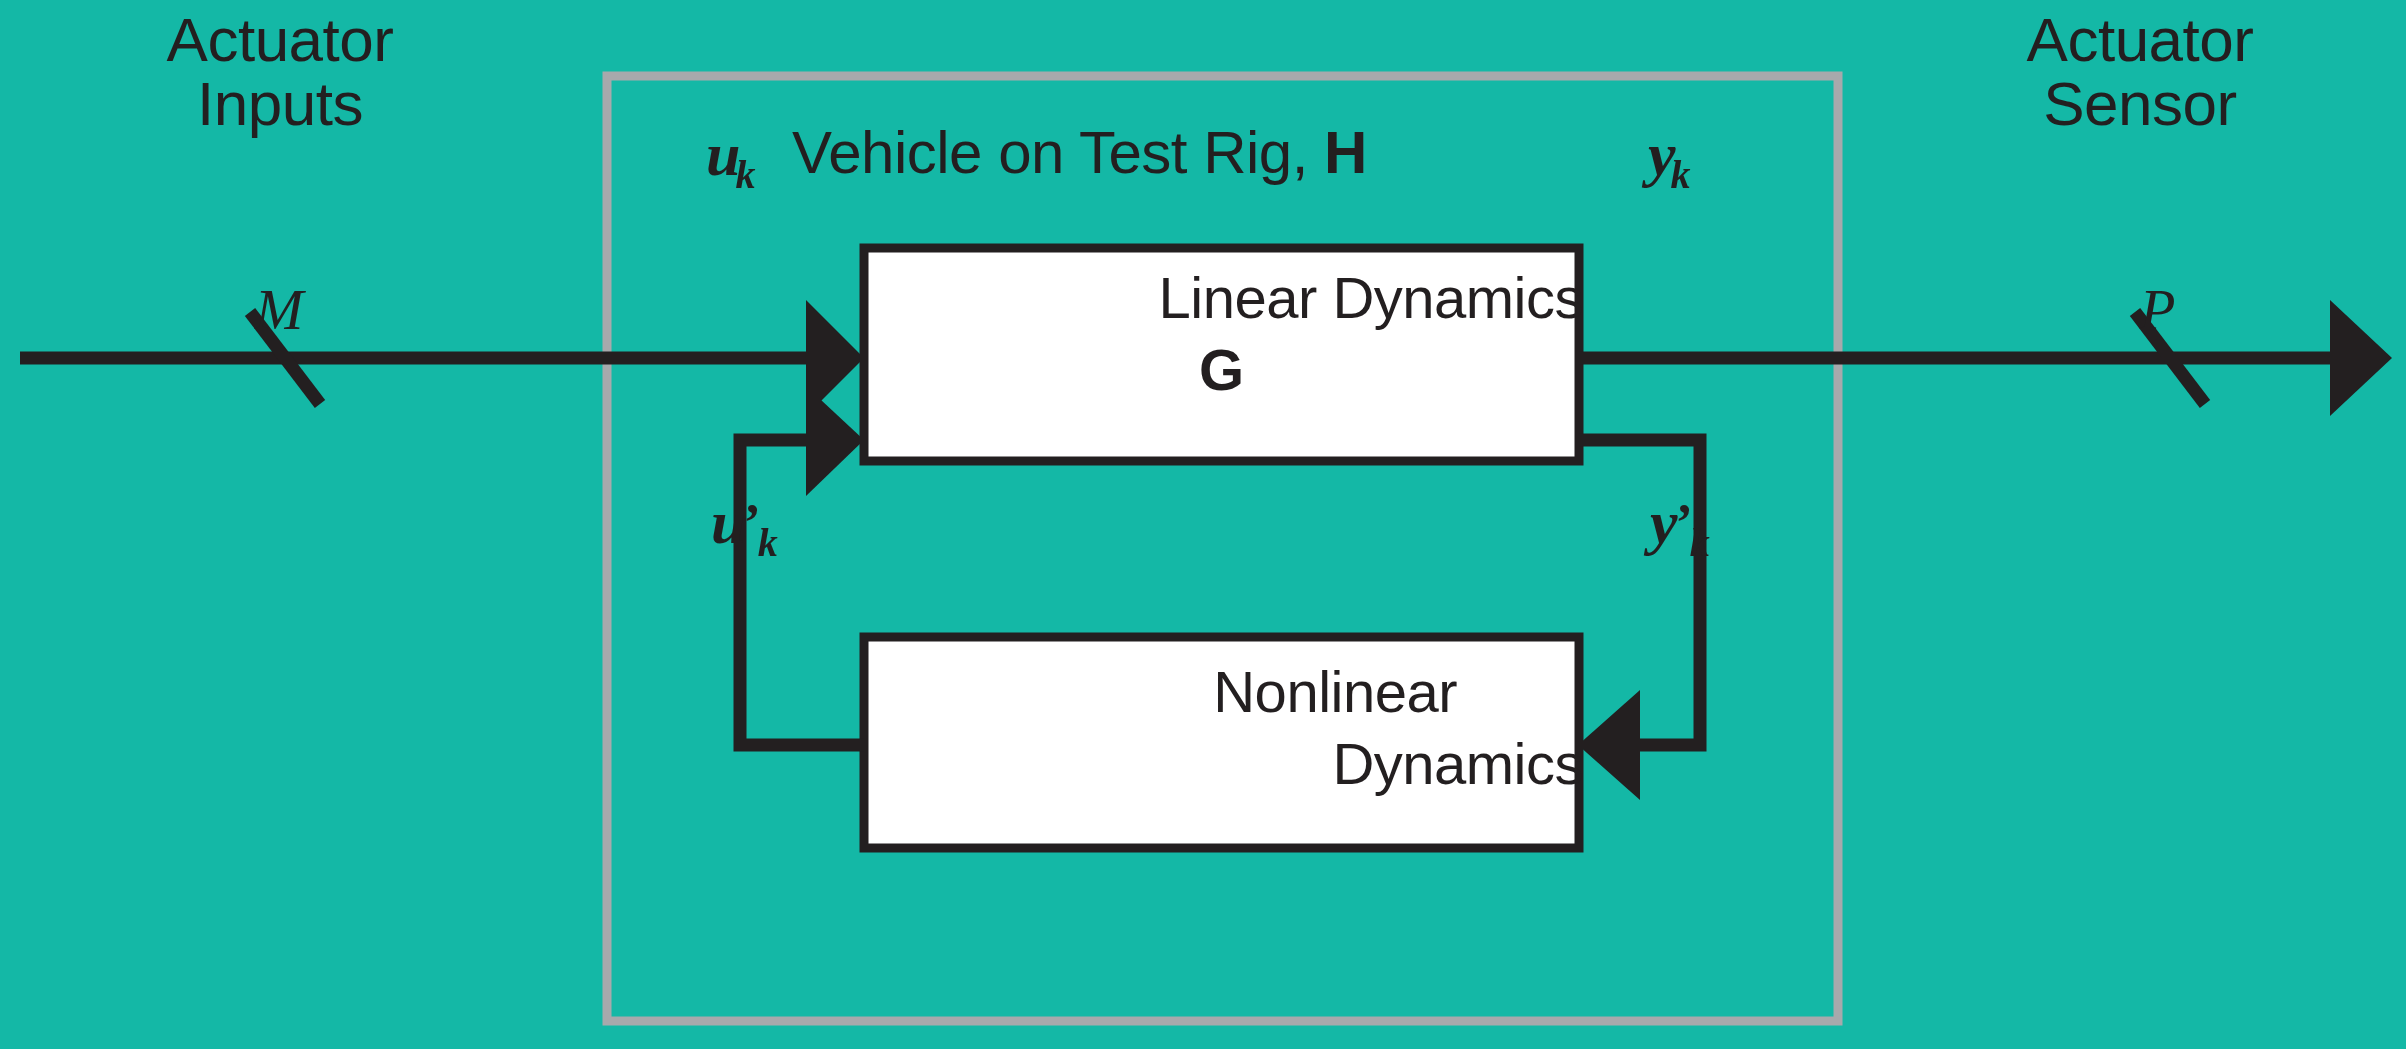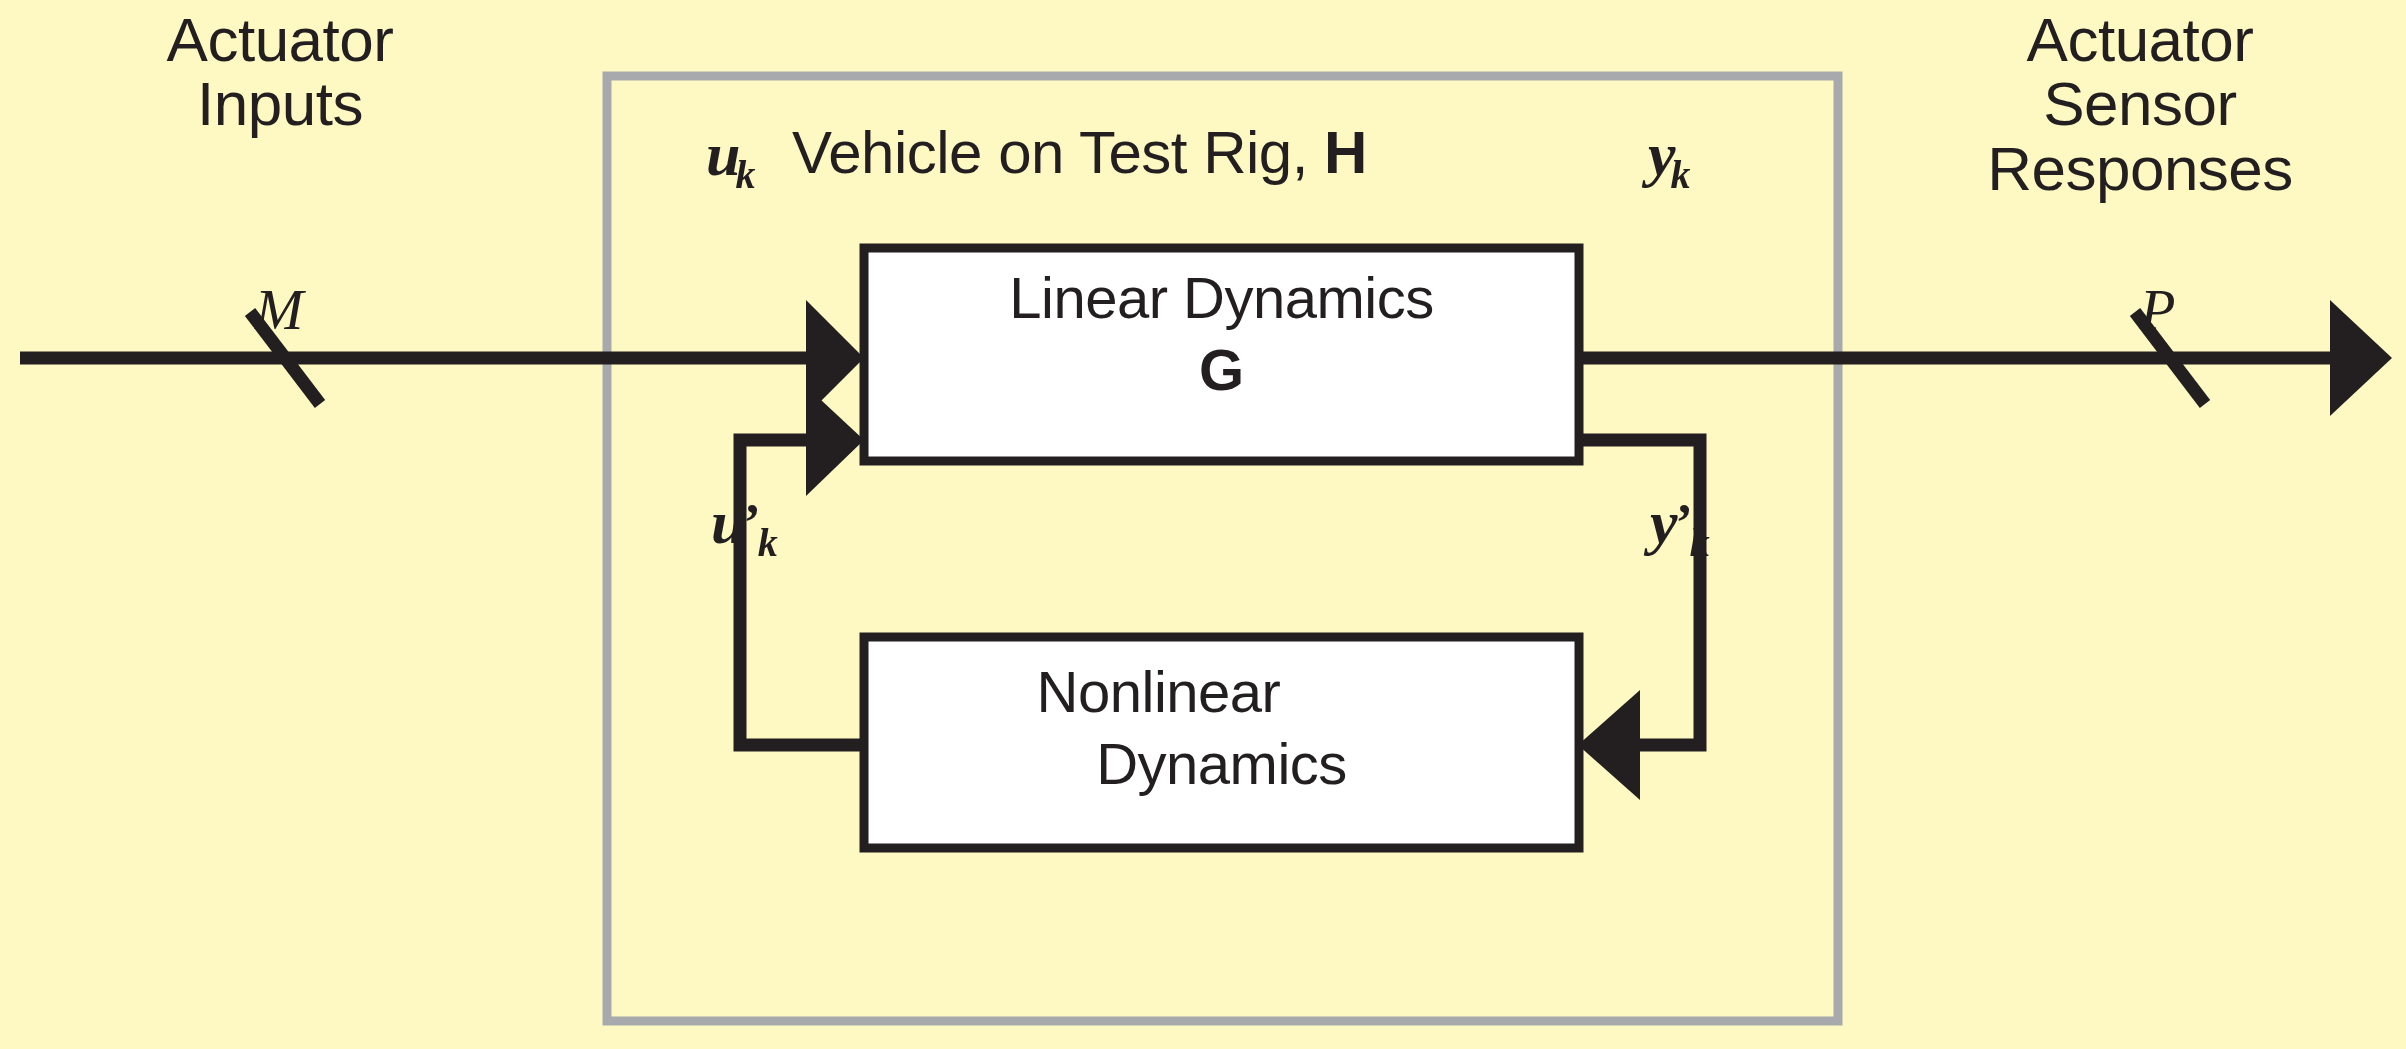--- a/index.html
+++ b/index.html
@@ -4,21 +4,21 @@
 <style>
   html, body {
     margin: 0;
     padding: 0;
     background: #ffffff;
   }
   #stage {
     position: relative;
     width: 2406px;
     height: 1049px;
-    background: #fef9c3;
+    background: #14b8a6;
     overflow: hidden;
     font-family: "Liberation Sans", sans-serif;
   }
   svg.diagram {
     position: absolute;
     left: 0;
     top: 0;
     width: 2406px;
     height: 1049px;
   }
@@ -50,21 +50,21 @@
     left: 792px;
     top: 122px;
     width: 860px;
     text-align: left;
     letter-spacing: -0.5px;
   }
   .rig-title b { font-weight: 700; }
 
   .box-title {
     font-size: 58px;
-    text-align: center;
+    text-align: right;
     letter-spacing: -0.5px;
   }
   .linear-title { left: 860px; top: 268px; width: 723px; }
   .linear-sym {
     left: 860px; top: 340px; width: 723px;
     font-size: 58px; font-weight: 700; text-align: center;
   }
   .nonlin-title { left: 860px; top: 662px; width: 597px; }
   .nonlin-title2 { left: 860px; top: 734px; width: 723px; }
 
@@ -132,21 +132,20 @@
   </svg>
 
   <div class="txt side-label left-label">
     <div>Actuator</div>
     <div>Inputs</div>
   </div>
 
   <div class="txt side-label right-label">
     <div>Actuator</div>
     <div>Sensor</div>
-    <div>Responses</div>
   </div>
 
   <div class="txt tap-label tap-M">M</div>
   <div class="txt tap-label tap-P">P</div>
 
   <div class="txt rig-title"><span>Vehicle on Test Rig, </span><b>H</b></div>
 
   <div class="txt box-title linear-title">Linear Dynamics</div>
   <div class="txt linear-sym">G</div>
 

